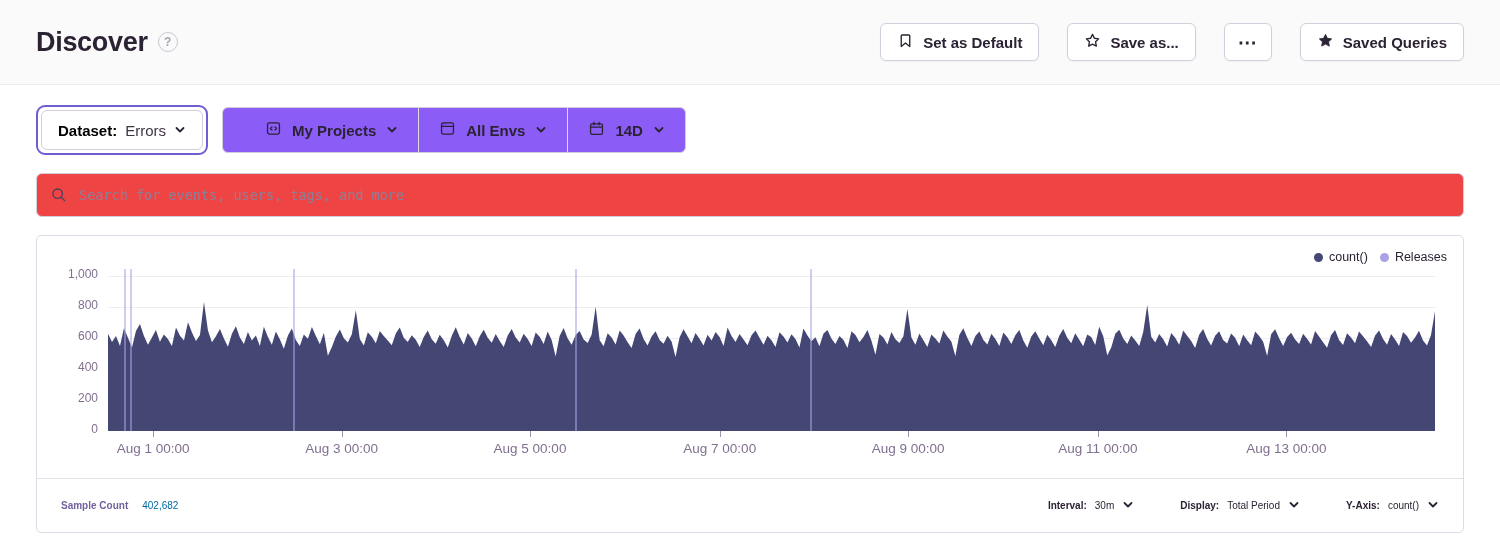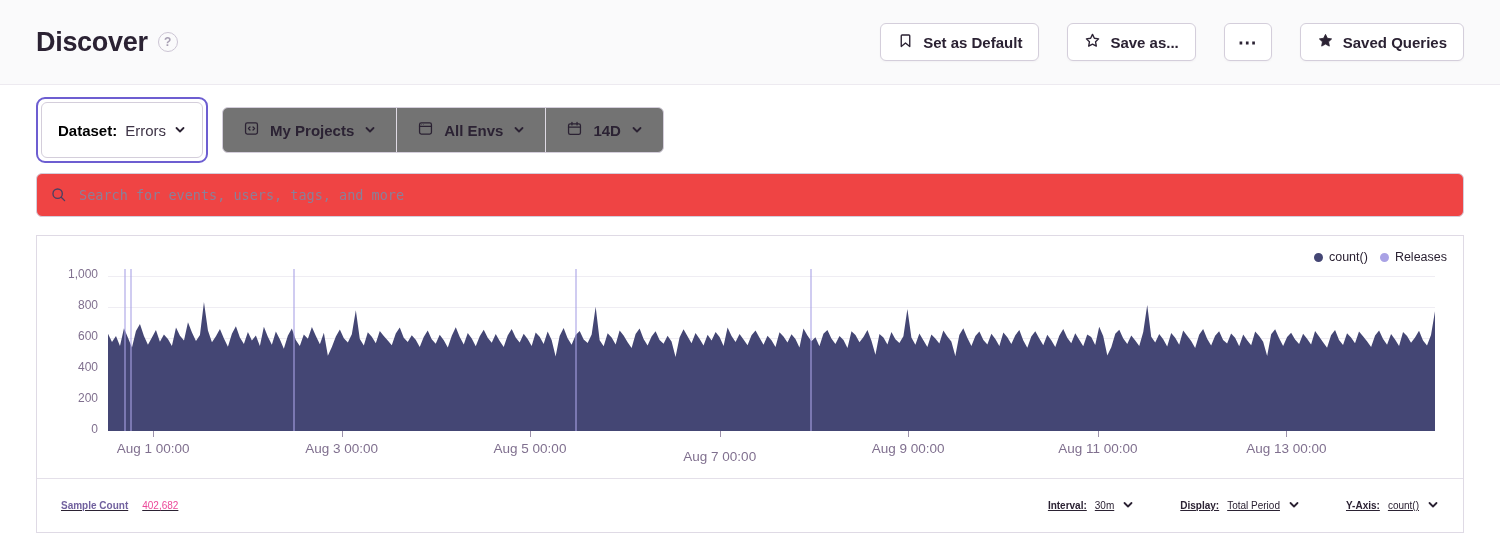--- a/index.html
+++ b/index.html
@@ -17,61 +17,61 @@
   .btn { height:38px; background:#fff; border:1px solid #D4CEDB; border-radius:6px;
     display:inline-flex; align-items:center; gap:9px; padding:0 16px;
     font-size:15px; font-weight:700; color:#2B2233; cursor:pointer;
     box-shadow:0 1px 2px rgba(43,34,51,0.04); white-space:nowrap; }
   .btn svg { flex:0 0 auto; }
   .btn-ellipsis { padding:0 13px; font-size:19px; font-weight:700; letter-spacing:1px; }
 
   
   .filter-row { display:flex; align-items:center; gap:14px; padding:0 36px; margin-top:20px; height:50px; }
   .dataset-ring { border:2px solid #6D5ED1; border-radius:9px; padding:3px; }
-  .filter-btn { height:56px; background:#fff; border:1px solid #D4CEDB; border-radius:6px;
+  .filter-btn { height:40px; background:#fff; border:1px solid #D4CEDB; border-radius:6px;
     display:inline-flex; align-items:center; gap:8px; padding:0 16px; font-size:15px; cursor:pointer; }
   .filter-btn .lbl-bold { font-weight:700; }
   .filter-btn .lbl-val { font-weight:400; color:#3E3446; }
-  .compound-bar { height:46px; background:#737373; border:1px solid #D4CEDB; border-radius:6px;
-    display:flex; align-items:stretch; }
+  .compound-bar { height:46px; background:#8b5cf6; border:1px solid #D4CEDB; border-radius:6px;
+    display:flex; align-items:stretch;padding-left:22px; }
   .compound-item { display:flex; align-items:center; gap:10px; padding:0 20px;
     font-size:15px; font-weight:700; cursor:pointer; }
   .compound-item + .compound-item { border-left:1px solid #DFDAE4; }
 
   
   .search-row { padding:0 36px; margin-top:18px; position:relative; }
   .search-input { width:100%; height:44px; border:1px solid #D4CEDB; border-radius:6px;
     padding:0 14px 0 42px; font-family:"DejaVu Sans Mono", monospace; font-size:13.5px;
     color:#2B2233; outline:none; background:#ef4444; }
   .search-input::placeholder { color:#8A8099; }
   .search-icon-wrap { position:absolute; left:50px; top:13px; pointer-events:none; }
 
   
-  .panel { margin:18px 36px 0; border:1px solid #DFDAE5; border-radius:0; background:#fff;text-decoration:underline; }
+  .panel { margin:18px 36px 0; border:1px solid #DFDAE5; border-radius:5px; background:#fff; }
   .chart-area { position:relative; height:242px; }
   .legend { position:absolute; top:14px; right:16px; display:flex; align-items:center; gap:12px;
     font-size:12.5px; color:#2B2233; }
   .legend-item { display:flex; align-items:center; gap:6px; }
   .legend-dot { width:9px; height:9px; border-radius:50%; }
   .plot { position:absolute; left:71px; right:28px; top:33px; height:162px; }
   .gridline { position:absolute; left:0; right:0; height:1px; background:#EFEDF3; }
   .y-label { position:absolute; right:100%; margin-right:10px; font-size:12px; color:#80708F;
     white-space:nowrap;margin-left:48px; }
   .x-tick { position:absolute; top:162px; width:1px; height:6px; background:#9C91AB; }
   .x-label { position:absolute; top:172px; transform:translateX(-50%); font-size:13.5px;
     color:#80708F; white-space:nowrap; }
   .release-line { position:absolute; top:0; width:2px; height:162px; background:rgba(171,163,226,0.6); }
   .area-svg { position:absolute; left:0; top:0; width:100%; height:162px; }
 
   
   .panel-footer { height:54px; border-top:1px solid #E4E0E9; display:flex; align-items:center;
     padding:0 24px; font-size:10px; }
   .sample-count { display:flex; align-items:center; gap:14px; }
   .sample-count-label { font-weight:700; color:#71619E; }
-  .sample-count-value { color:#ec4899; }
+  .sample-count-value { color:#0369a1; }
   .footer-controls { margin-left:auto; display:flex; align-items:center; gap:46px; }
   .footer-group { display:flex; align-items:center; gap:8px; cursor:pointer; }
   .footer-group .lbl { font-weight:700; }
   .footer-group .val { font-weight:400; }
 </style>
 </head>
 <body>
 
 <div class="header">
   <span class="page-title">Discover</span>
@@ -218,21 +218,21 @@
         <div class="release-line" style="left: calc(14% - 1px); background: rgb(169, 162, 229); opacity: 0.55;"></div>
         <div class="release-line" style="left: calc(35.3% - 1px); background: rgb(169, 162, 229); opacity: 0.55;"></div>
         <div class="release-line" style="left: calc(53% - 1px); background: rgb(169, 162, 229); opacity: 0.55;"></div>
         <div class="x-tick" style="left: 3.4%;"></div>
         <span class="x-label" style="left: 3.4%;">Aug 1 00:00</span>
         <div class="x-tick" style="left: 17.6%;"></div>
         <span class="x-label" style="left: 17.6%;">Aug 3 00:00</span>
         <div class="x-tick" style="left: 31.8%;"></div>
         <span class="x-label" style="left: 31.8%;">Aug 5 00:00</span>
         <div class="x-tick" style="left: 46.1%;"></div>
-        <span class="x-label" style="left: 46.1%; margin-top: 8px;">Aug 7 00:00</span>
+        <span class="x-label" style="left: 46.1%;">Aug 7 00:00</span>
         <div class="x-tick" style="left: 60.3%;"></div>
         <span class="x-label" style="left: 60.3%;">Aug 9 00:00</span>
         <div class="x-tick" style="left: 74.6%;"></div>
         <span class="x-label" style="left: 74.6%;">Aug 11 00:00</span>
         <div class="x-tick" style="left: 88.8%;"></div>
         <span class="x-label" style="left: 88.8%;">Aug 13 00:00</span>
       </div>
   </div>
 
   <div class="panel-footer">

